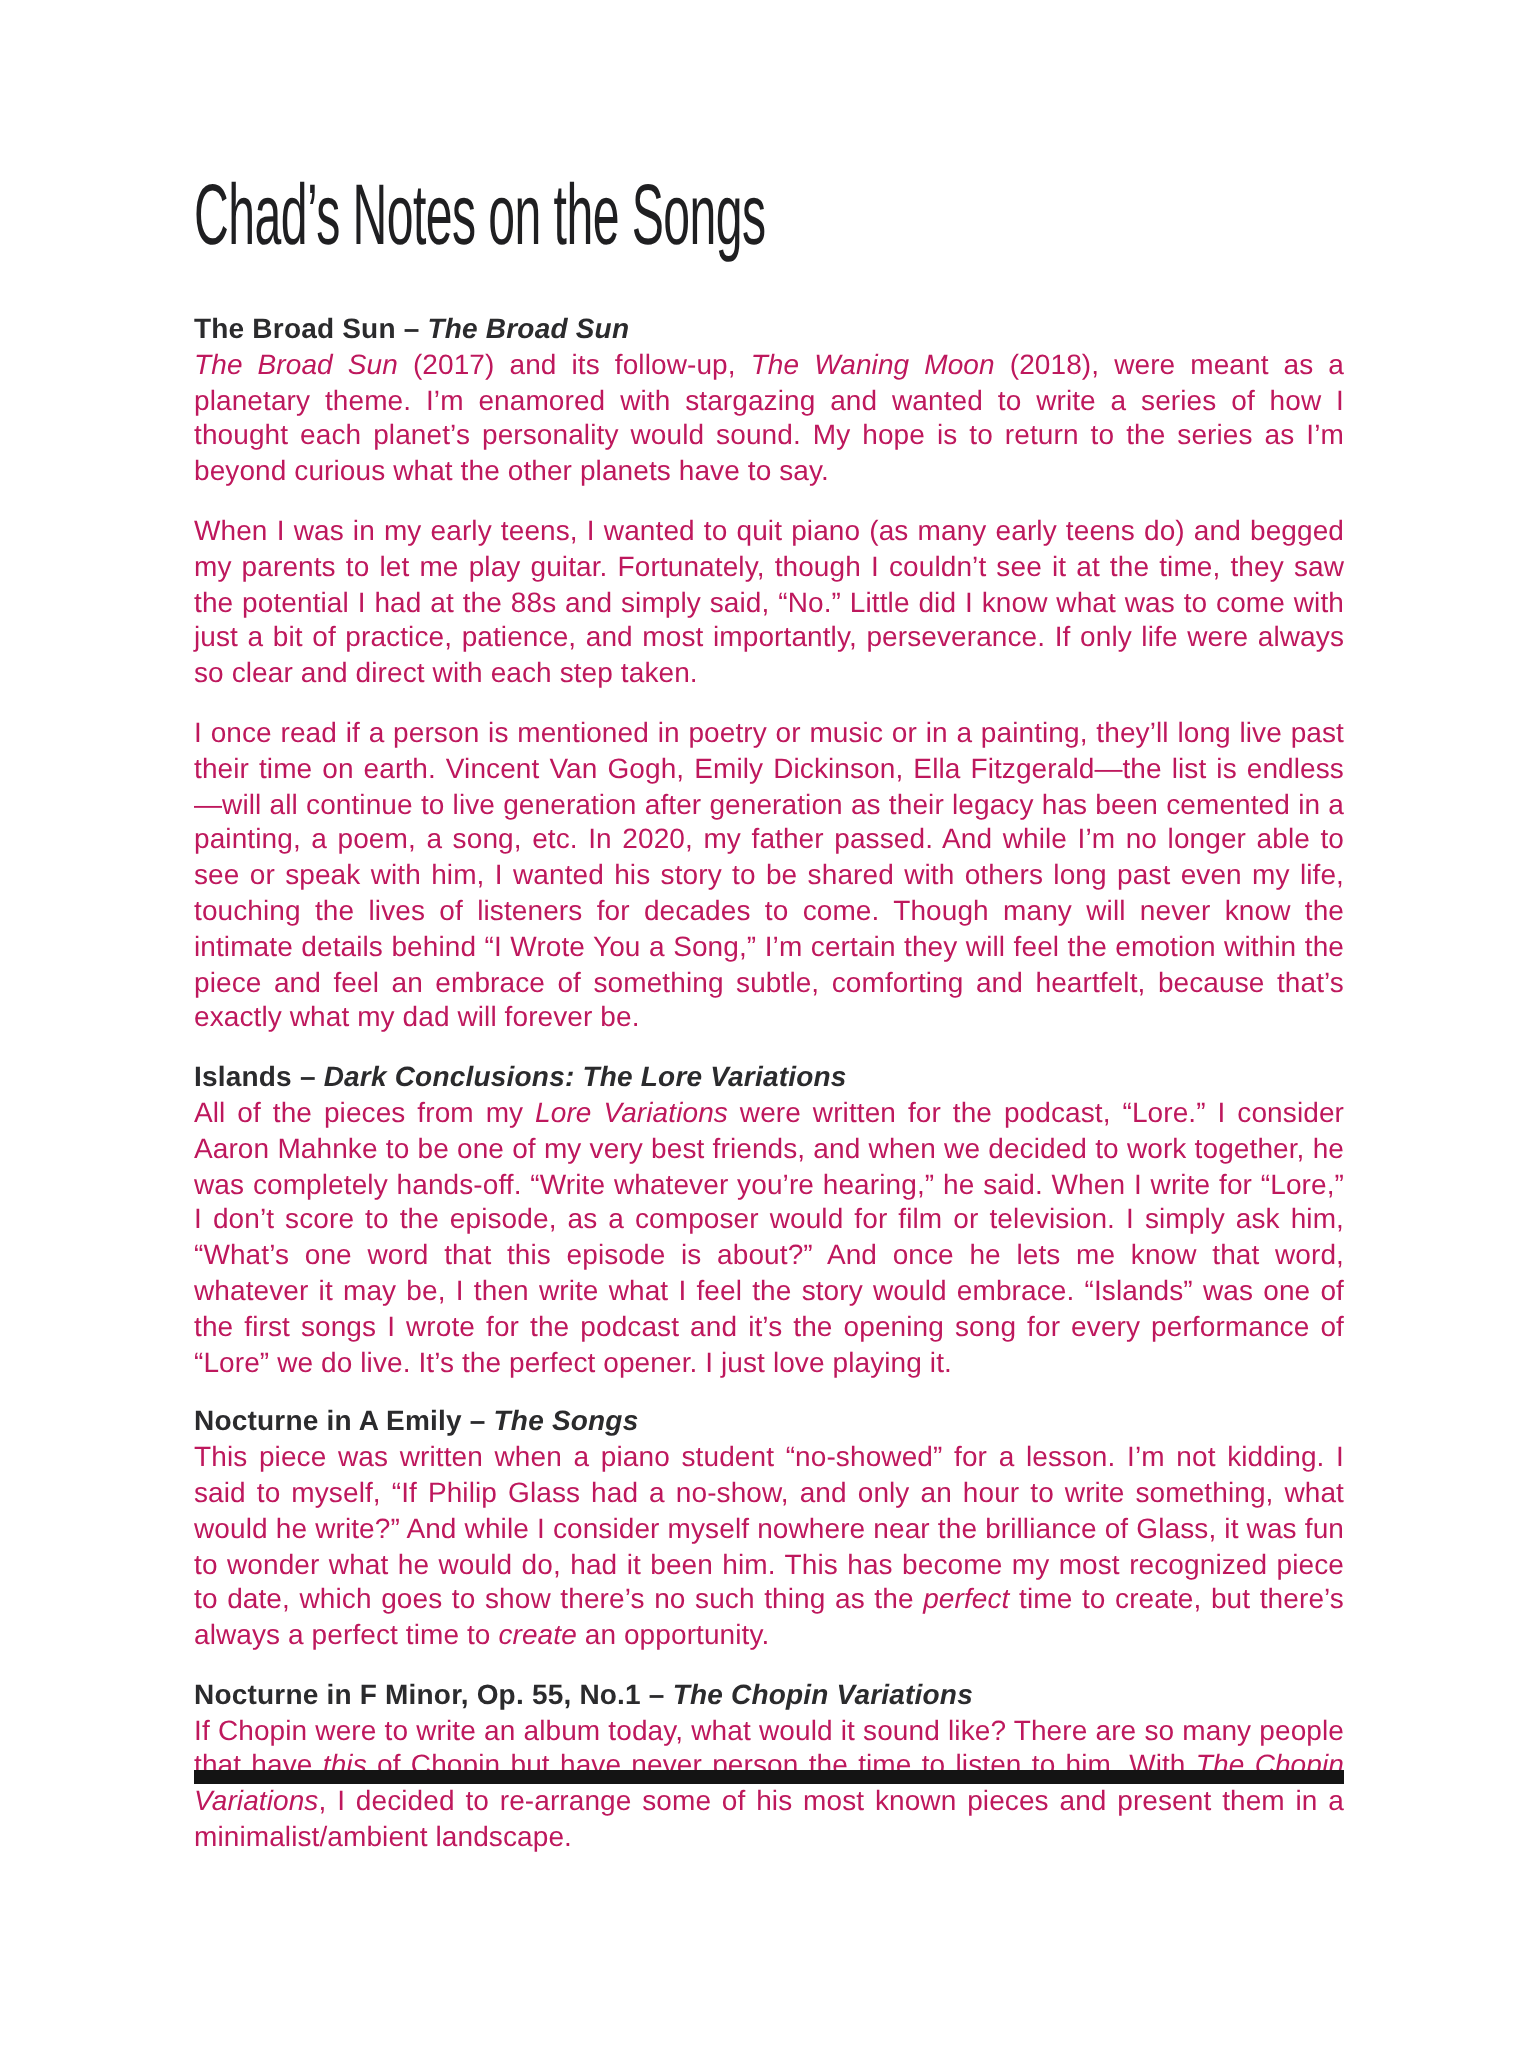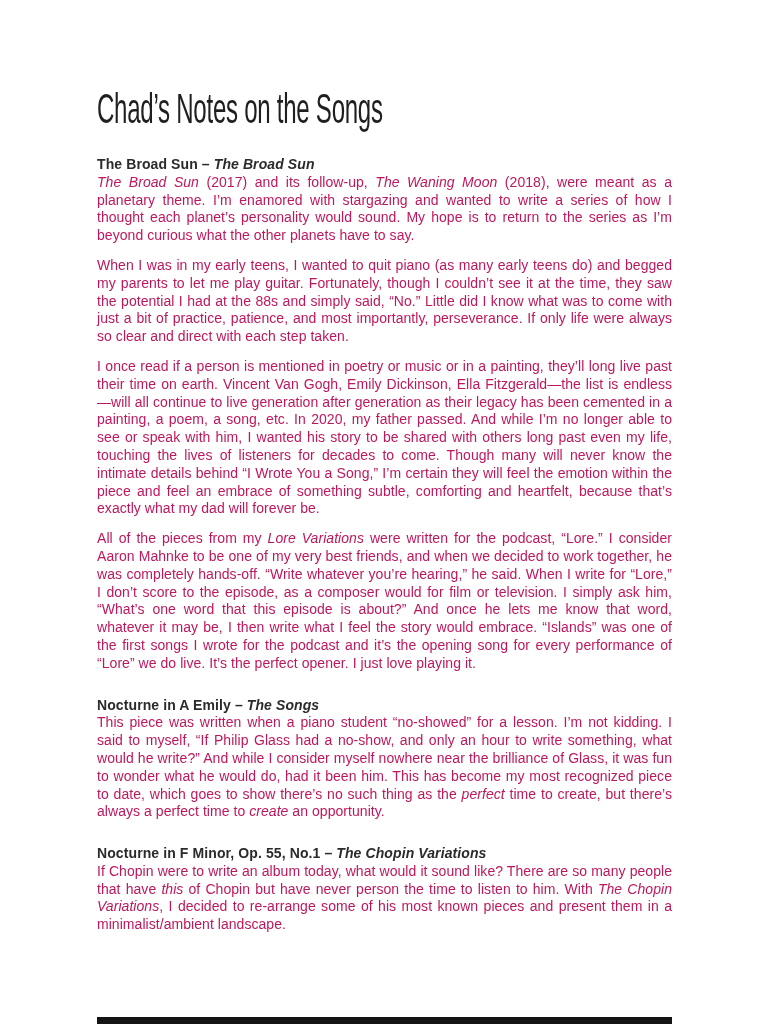--- a/index.html
+++ b/index.html
@@ -4,21 +4,21 @@
 <style>
   * { margin: 0; padding: 0; box-sizing: border-box; }
   html, body {
     width: 768px; height: 1024px;
     background: #ffffff;
     font-family: "Liberation Sans", sans-serif;
     overflow: hidden;
   }
   .page {
     position: relative;
-    width: 768px; height: 1024px;
+    width: 768px; height: 892px;
     background: #ffffff;
   }
   .content {
     position: absolute;
     left: 97px; top: 90px;
     width: 575px;
   }
   .title {
     font-family: "Liberation Sans", sans-serif;
     font-size: 43px;
@@ -32,21 +32,20 @@
     margin-bottom: 30px;
   }
   .song-section { margin-top: 12px; }
   .song-section:first-of-type { margin-top: 0; }
   .song-heading {
     font-size: 14px;
     font-weight: bold;
     line-height: 17.8px;
     color: #2b2b2d;
     letter-spacing: 0.1px;
-    margin-top: 24px;
   }
   .song-heading em { font-style: italic; }
   .song-body {
     font-size: 14px;
     line-height: 17.8px;
     color: #be185d;
     text-align: justify;
     letter-spacing: 0.05px;
   }
   .song-body em { font-style: italic; }
@@ -68,20 +67,21 @@
           <h2 class="song-heading"><span>The Broad Sun</span> – <em>The Broad Sun</em></h2>
           <p class="song-body"><em>The Broad Sun</em><span> (2017) and its follow-up, </span><em>The Waning Moon</em><span> (2018), were meant as a planetary theme. I’m enamored with stargazing and wanted to write a series of how I thought each planet’s personality would sound. My hope is to return to the series as I’m beyond curious what the other planets have to say.</span></p>
         </section>
         <section class="song-section">
           <p class="song-body"><span>When I was in my early teens, I wanted to quit piano (as many early teens do) and begged my parents to let me play guitar. Fortunately, though I couldn’t see it at the time, they saw the potential I had at the 88s and simply said, “No.” Little did I know what was to come with just a bit of practice, patience, and most importantly, perseverance. If only life were always so clear and direct with each step taken.</span></p>
         </section>
         <section class="song-section">
           <p class="song-body"><span>I once read if a person is mentioned in poetry or music or in a painting, they’ll long live past their time on earth. Vincent Van Gogh, Emily Dickinson, Ella Fitzgerald—the list is endless—will all continue to live generation after generation as their legacy has been cemented in a painting, a poem, a song, etc. In 2020, my father passed. And while I’m no longer able to see or speak with him, I wanted his story to be shared with others long past even my life, touching the lives of listeners for decades to come. Though many will never know the intimate details behind “I Wrote You a Song,” I’m certain they will feel the emotion within the piece and feel an embrace of something subtle, comforting and heartfelt, because that’s exactly what my dad will forever be.</span></p>
         </section>
         <section class="song-section">
+          <h2 class="song-heading"><span>Islands</span> – <em>Dark Conclusions: The Lore Variations</em></h2>
           <p class="song-body"><span>All of the pieces from my </span><em>Lore Variations</em><span> were written for the podcast, “Lore.” I consider Aaron Mahnke to be one of my very best friends, and when we decided to work together, he was completely hands-off. “Write whatever you’re hearing,” he said. When I write for “Lore,” I don’t score to the episode, as a composer would for film or television. I simply ask him, “What’s one word that this episode is about?” And once he lets me know that word, whatever it may be, I then write what I feel the story would embrace. “Islands” was one of the first songs I wrote for the podcast and it’s the opening song for every performance of “Lore” we do live. It’s the perfect opener. I just love playing it.</span></p>
         </section>
         <section class="song-section">
           <h2 class="song-heading"><span>Nocturne in A Emily</span> – <em>The Songs</em></h2>
           <p class="song-body"><span>This piece was written when a piano student “no-showed” for a lesson. I’m not kidding. I said to myself, “If Philip Glass had a no-show, and only an hour to write something, what would he write?” And while I consider myself nowhere near the brilliance of Glass, it was fun to wonder what he would do, had it been him. This has become my most recognized piece to date, which goes to show there’s no such thing as the </span><em>perfect</em><span> time to create, but there’s always a perfect time to </span><em>create</em><span> an opportunity.</span></p>
         </section>
         <section class="song-section">
           <h2 class="song-heading"><span>Nocturne in F Minor, Op. 55, No.1</span> – <em>The Chopin Variations</em></h2>
           <p class="song-body"><span>If Chopin were to write an album today, what would it sound like? There are so many people that have </span><em>this</em><span> of Chopin but have never person the time to listen to him. With </span><em>The Chopin Variations</em><span>, I decided to re-arrange some of his most known pieces and present them in a minimalist/ambient landscape.</span></p>
         </section>

